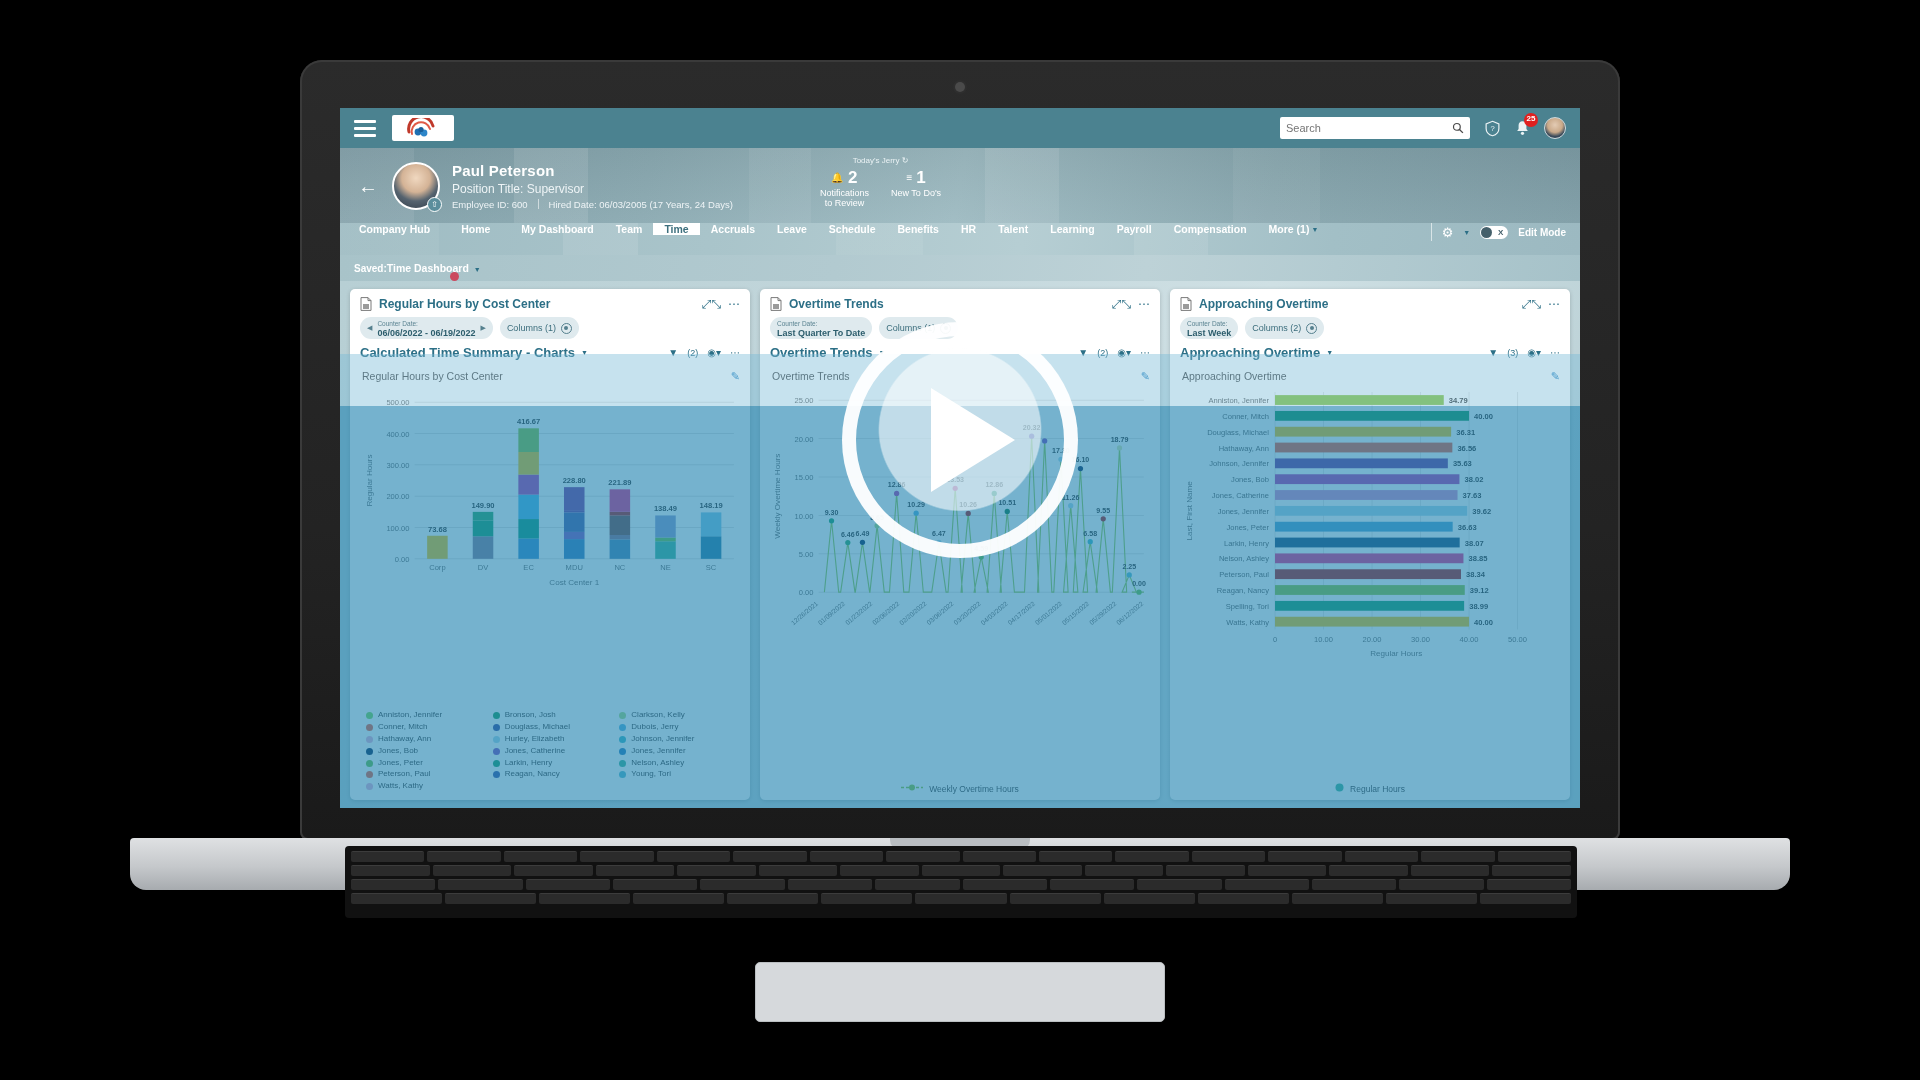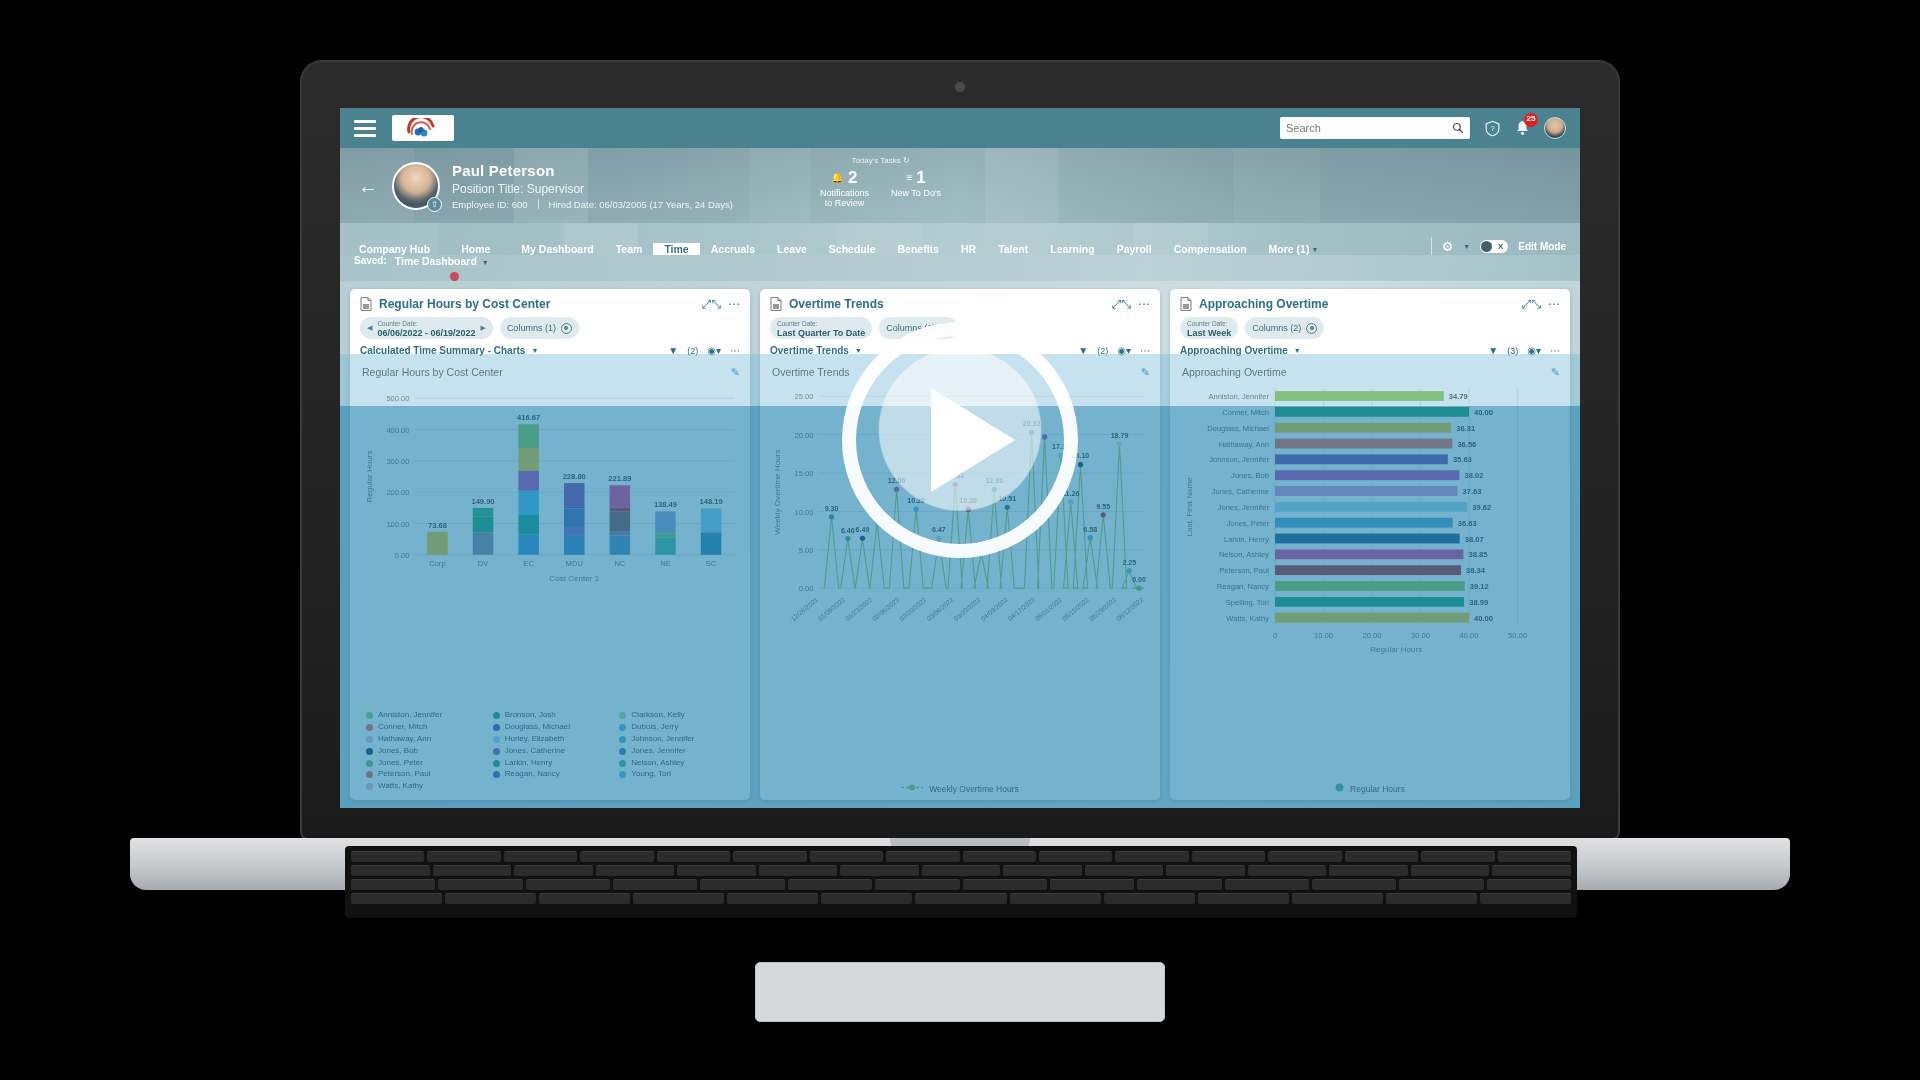--- a/index.html
+++ b/index.html
@@ -118,21 +118,21 @@
   .tasks { position:absolute; left:480px; top:8px; z-index:3; color:#fff; }
   .tasks-title { font-size:8px; color:#eaf2f4; margin-bottom:4px; text-align:center;}
   .tasks-row { display:flex; gap:22px; }
   .task-item { text-align:center; }
   .task-num { font-size:17px; font-weight:600; line-height:1; display:flex; align-items:center; gap:4px; justify-content:center;}
   .task-num small { font-size:10px; }
   .task-lbl { font-size:9px; line-height:1.15; margin-top:2px; }
 
   
   .navbar {
-    position:relative; height:32px; display:flex; align-items:flex-end; padding-left:8px;
+    position:relative; height:32px; display:flex; align-items:flex-start; padding-left:8px;
     background: linear-gradient(100deg,#9fbcc3 0%,#a9c4ca 30%,#b6ced3 55%,#a2bfc6 80%,#9cb9c1 100%);
     overflow: hidden;
   }
   .navbar::before{
     content:""; position:absolute; inset:0;
     background: linear-gradient(90deg, rgba(255,255,255,0.06) 0 8%, transparent 8% 18%,
       rgba(255,255,255,0.10) 18% 24%, transparent 24% 40%,
       rgba(255,255,255,0.07) 40% 47%, transparent 47% 64%,
       rgba(255,255,255,0.09) 64% 70%, transparent 70% 100%);
   }
@@ -147,21 +147,21 @@
   .toggle {
     width:28px; height:13px; border-radius:7px; background:#fff; position:relative; cursor:pointer;
     display:flex; align-items:center;
   }
   .toggle .knob { width:11px; height:11px; border-radius:50%; background:#44606b; margin-left:1px; }
   .toggle .xx { position:absolute; right:5px; font-size:8px; color:#44606b; font-weight:bold; }
   .edit-mode-lbl { color:#fff; font-size:10px; font-weight:600; }
 
   
   .savedbar {
-    position:relative; height:26px; display:flex; padding-left:14px; gap:8px;
+    position:relative; height:26px; display:flex; align-items:center; padding-left:14px; gap:0;
     background: linear-gradient(100deg,#a8c3c9 0%,#b2cad0 40%,#bdd2d7 65%,#a6c2c9 100%);
     overflow:hidden;
   }
   .saved-lbl { color:#fff; font-size:10px; font-weight:600; position:relative; z-index:2;}
   .saved-val { color:#fff; font-size:10.5px; font-weight:700; position:relative; z-index:2; cursor:pointer;}
   .cursor-dot {
     position:absolute; left:110px; top:17px; width:9px; height:9px; border-radius:50%;
     background:#d1344b; opacity:.85; z-index:5;
   }
 
@@ -185,21 +185,21 @@
     background:#dfeaee; border-radius:11px; height:22px; display:flex; align-items:center;
     padding:0 7px; gap:5px; color:#3b6d7c; font-size:9px; cursor:pointer;
   }
   .chip .arr { font-size:7px; color:#55808e; }
   .chip-l1 { font-size:6.5px; color:#5a8391; line-height:1.05; }
   .chip-l2 { font-size:9px; color:#2d5e6d; line-height:1.15; font-weight:600;}
   .chip-x { width:11px; height:11px; border-radius:50%; border:1.4px solid #55808e; position:relative; }
   .chip-x::after{content:"";position:absolute;inset:2.5px;border-radius:50%;background:#55808e;}
 
   .subhead { display:flex; align-items:center; padding:0 10px 6px 10px; gap:6px; }
-  .subhead-title { color:#2c6f86; font-size:10px; font-weight:700; cursor:pointer; }
+  .subhead-title { color:#2c6f86; font-size:13px; font-weight:700; cursor:pointer; }
   .caret { font-size:7px; color:#2c6f86; }
   .subhead-right { margin-left:auto; display:flex; align-items:center; gap:9px; color:#2c6f86; font-size:10px; }
   .filter-cnt { font-size:9px; }
 
   .chart-wrap { position:relative; flex:1; padding: 4px 8px 0 8px; }
   .chart-title { font-size:10.5px; color:#4b4b4b; padding-left:4px; }
   .pencil { position:absolute; right:10px; top:4px; color:#2d87c4; font-size:11px; cursor:pointer; }
 
   svg.plot { display:block; width:100%; }
 
@@ -305,21 +305,21 @@
               <div class="pf-meta">
                 <span>Employee ID: 600</span>
                 <span class="pf-sep"></span>
                 <span>Hired Date: 06/03/2005 (17 Years, 24 Days)</span>
               </div>
             </div>
           </div>
 
           <div class="tasks">
             <div class="tasks-title">
-              <span>Today's Tasks</span>
+              <span>Today's Jerry</span>
               <span> ↻</span>
             </div>
             <div class="tasks-row">
               <div class="task-item">
                 <div class="task-num">
                   <small>🔔</small>
                   <span>2</span>
                 </div>
                 <div class="task-lbl">
                   <span>Notifications</span><br>

